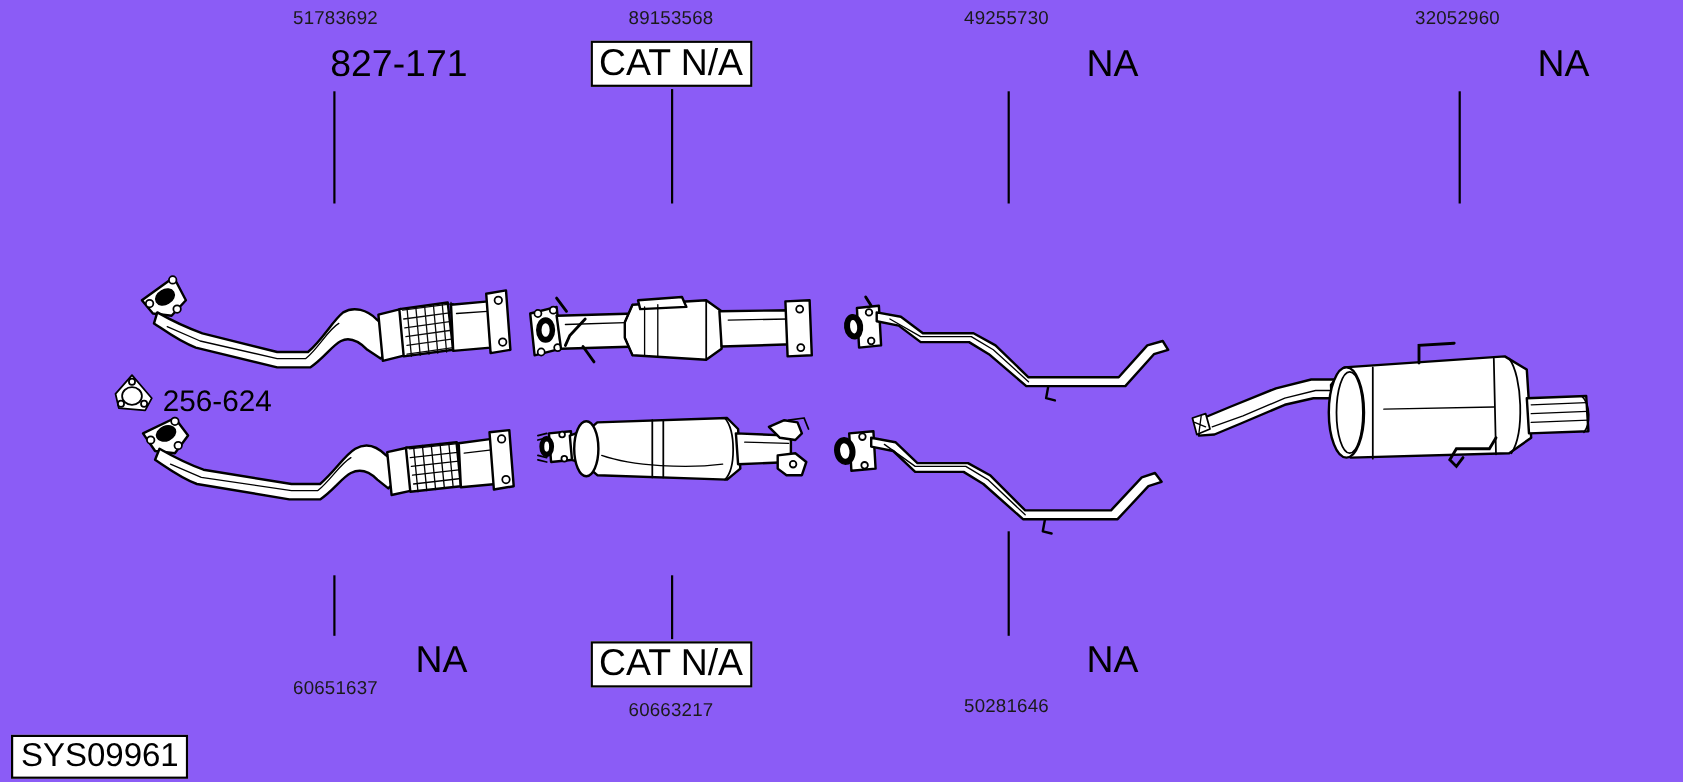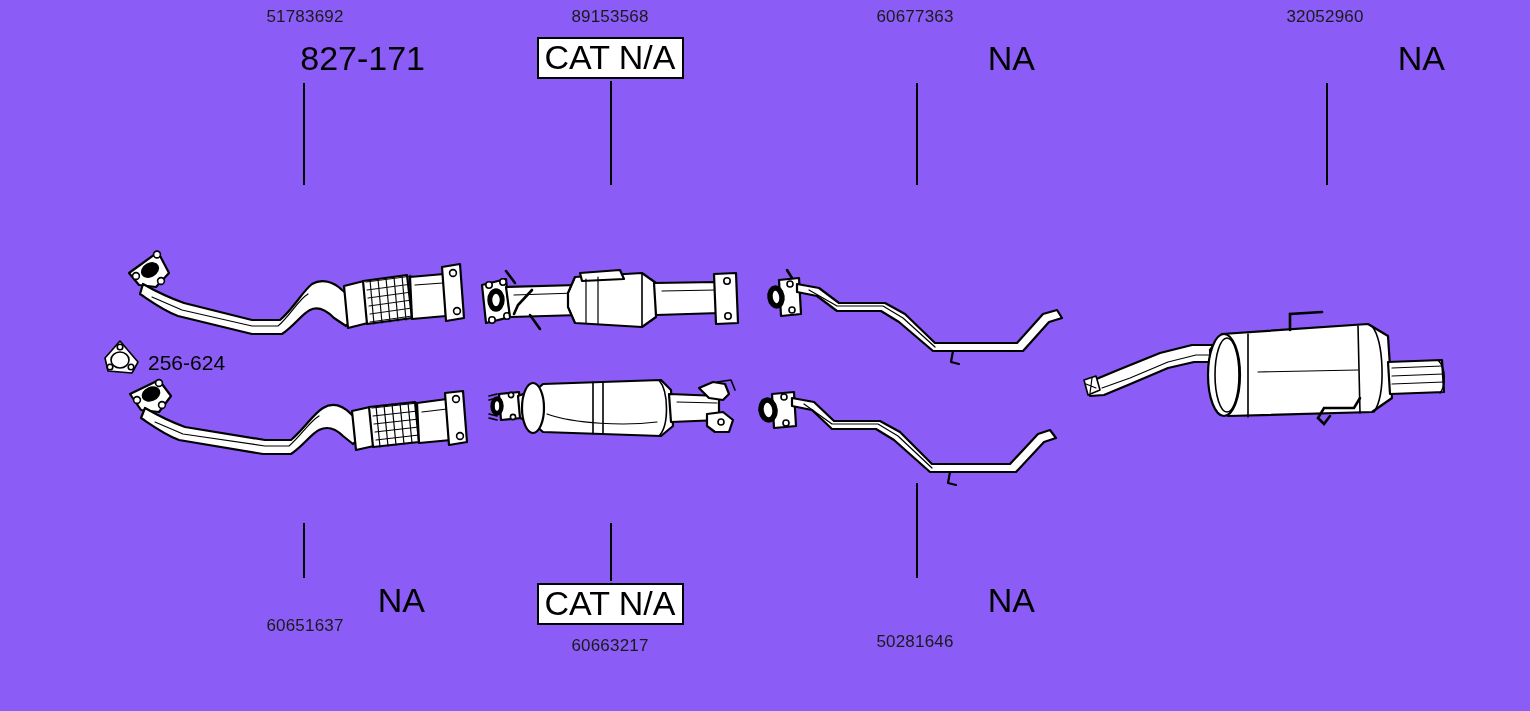--- a/index.html
+++ b/index.html
@@ -45,21 +45,21 @@
   .center-wrap { text-align: center; }
 
   
   .leader {
     background: #000;
     width: 2px;
   }
 
   
   .gasket-label {
-    font-size: 21px;
+    font-size: 27px;
     line-height: 1;
     white-space: nowrap;
     color: #000;
   }
 
   
   .sys-tag {
     font-size: 30px;
     line-height: 1;
     white-space: nowrap;
@@ -91,21 +91,21 @@
 
   <div class="abs center-wrap" style="left:490px; top:8px; width:240px;">
     <div class="partnum">89153568</div>
     <div style="margin-top:12px;">
       <span class="bigcode boxed">CAT N/A</span>
     </div>
   </div>
   <div class="abs leader" style="left:610px; top:81px; height:104px;"></div>
 
   <div class="abs center-wrap" style="left:795px; top:8px; width:240px;">
-    <div class="partnum">60677363</div>
+    <div class="partnum">49255730</div>
     <div class="bigcode" style="margin-top:16px;">NA</div>
   </div>
   <div class="abs leader" style="left:916px; top:83px; height:102px;"></div>
 
   <div class="abs center-wrap" style="left:1205px; top:8px; width:240px;">
     <div class="partnum">32052960</div>
     <div class="bigcode" style="margin-top:16px;">NA</div>
   </div>
   <div class="abs leader" style="left:1326px; top:83px; height:102px;"></div>
 
@@ -337,14 +337,17 @@
     </div>
     <div class="partnum" style="margin-top:12px;">60663217</div>
   </div>
 
   <div class="abs leader" style="left:916px; top:483px; height:95px;"></div>
   <div class="abs center-wrap" style="left:795px; top:583px; width:240px;">
     <div class="bigcode">NA</div>
     <div class="partnum" style="margin-top:16px;">50281646</div>
   </div>
 
+  <div class="abs" style="left:10px; top:668px;">
+    <span class="sys-tag">SYS09961</span>
+  </div>
 
 </div>
 
 </body></html>

